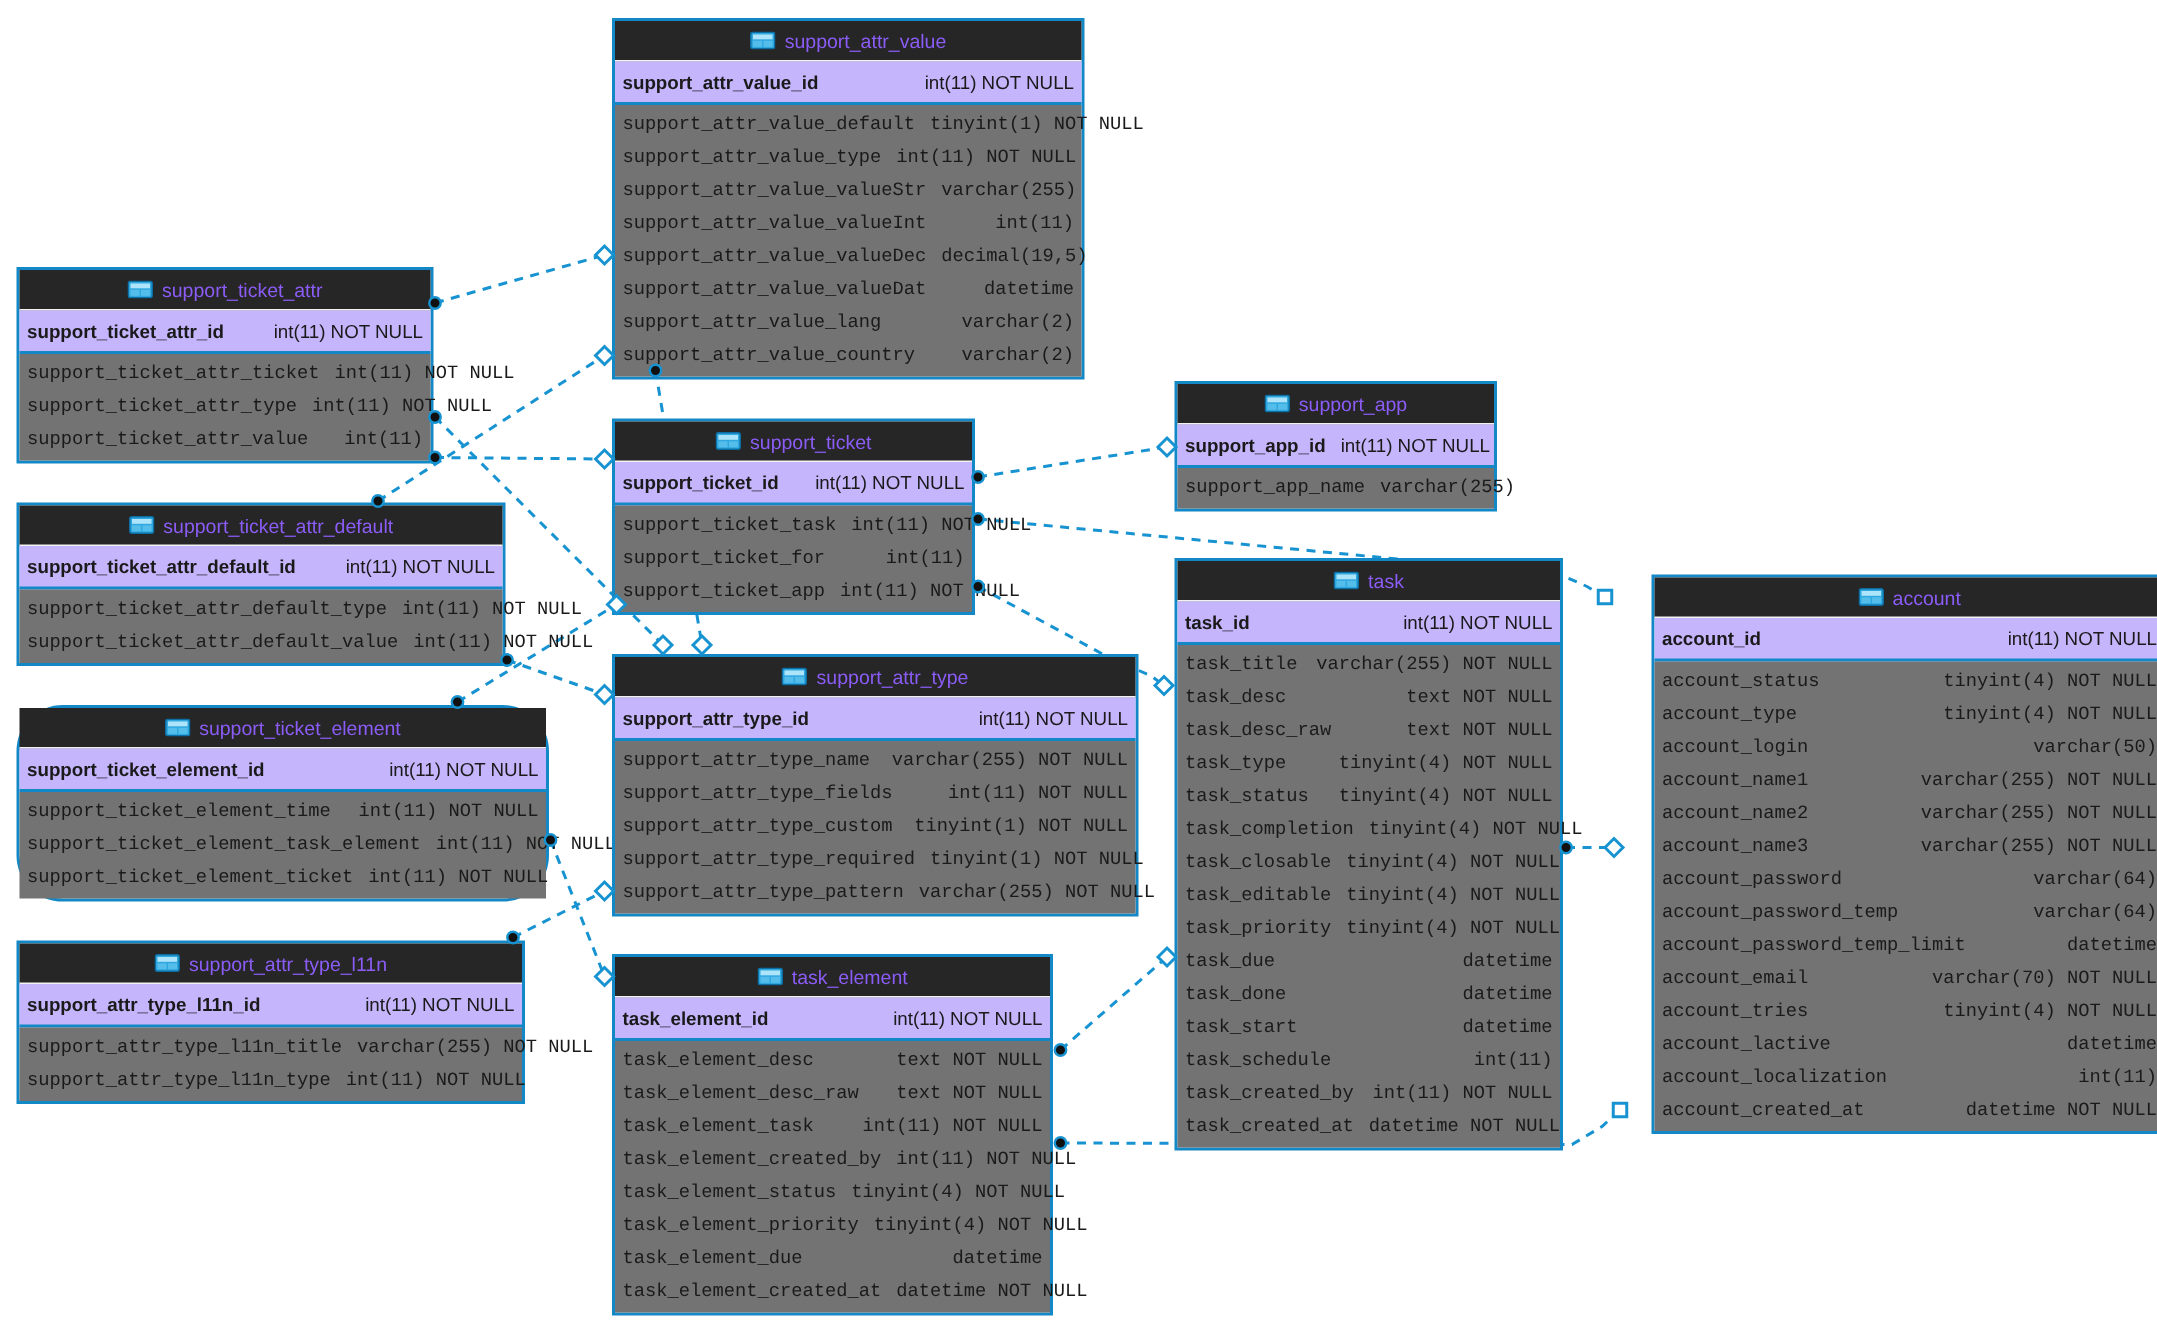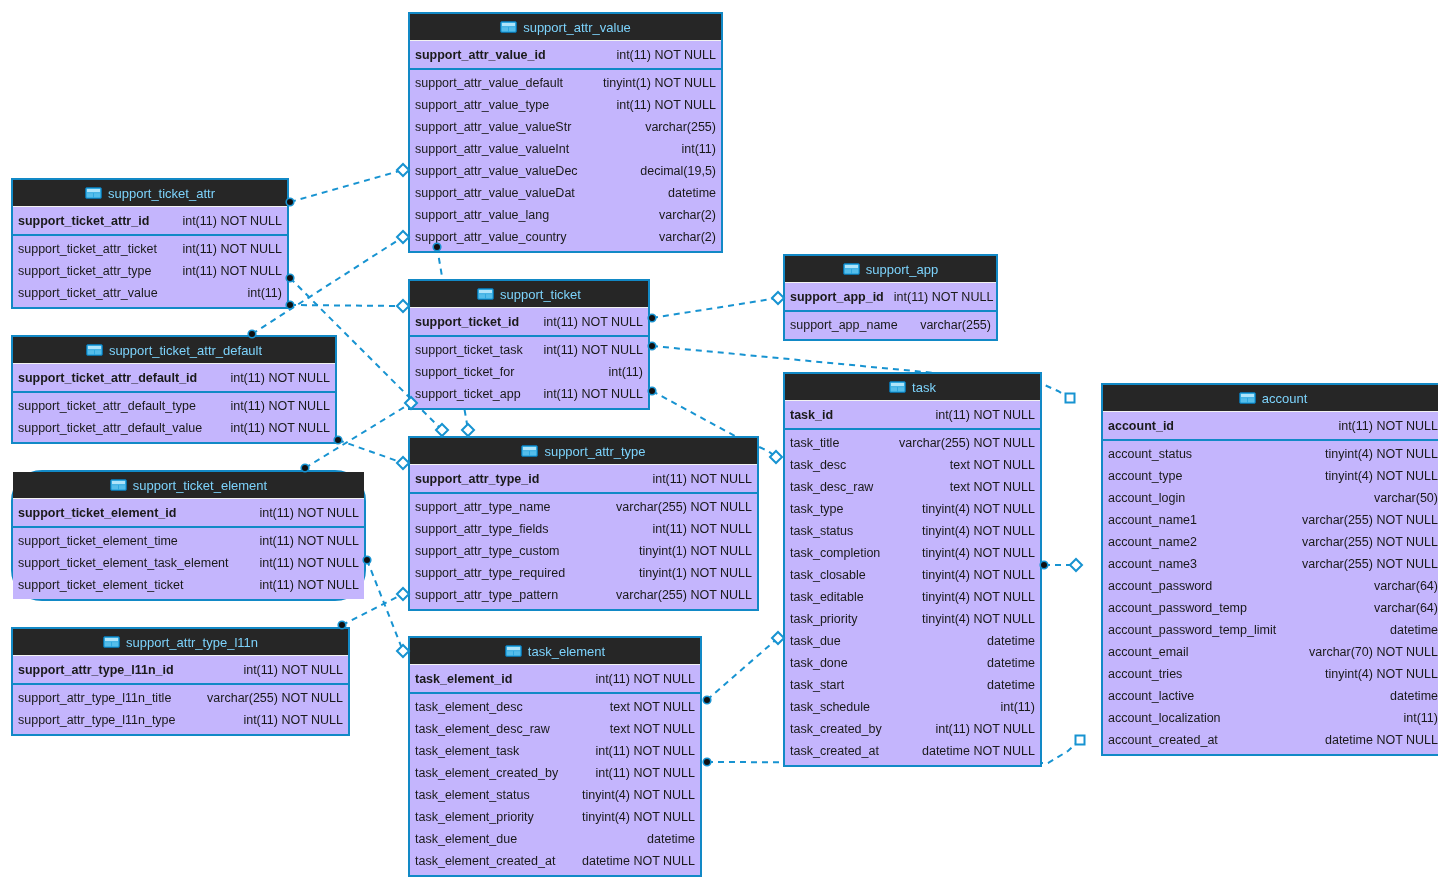--- a/index.html
+++ b/index.html
@@ -10,41 +10,41 @@
   .entity {
     position:absolute;
     background:#ffffff;
     border:2px solid #1289c6;
     box-sizing:border-box;
     font-size:12.5px;
     color:#1a1a1a;
   }
   .entity-header {
     background:#262626;
-    color:#7dd3fc;
+    color:#8b5cf6;
     height:26px;
     display:flex;
     align-items:center;
     justify-content:center;
     gap:6px;
     font-size:13px;
     border-bottom:1px solid #f2f2f2;
     cursor:move;
   }
   .entity-header .tbl-icon { flex:0 0 auto; display:flex; }
   .pk-row {
     height:27px;
     display:flex; align-items:center; justify-content:space-between;
     padding:0 5px;
     border-bottom:2px solid #1289c6;
     background:#c4b5fd;
   }
   .pk-row .f { font-weight:bold; white-space:nowrap; padding-right:10px; }
   .pk-row .t { white-space:nowrap; }
-  .entity-body { padding:2px 0 3px 0; background:#c4b5fd; }
+  .entity-body { padding:2px 0 3px 0; background:#737373;font-family:Liberation Mono, monospace; }
   .row {
     height:22px;
     display:flex; align-items:center; justify-content:space-between;
     padding:0 5px;
   }
   .row .f { white-space:nowrap; padding-right:10px; }
   .row .t { white-space:nowrap; text-align:right; }
 </style>
 </head>
 <body>

